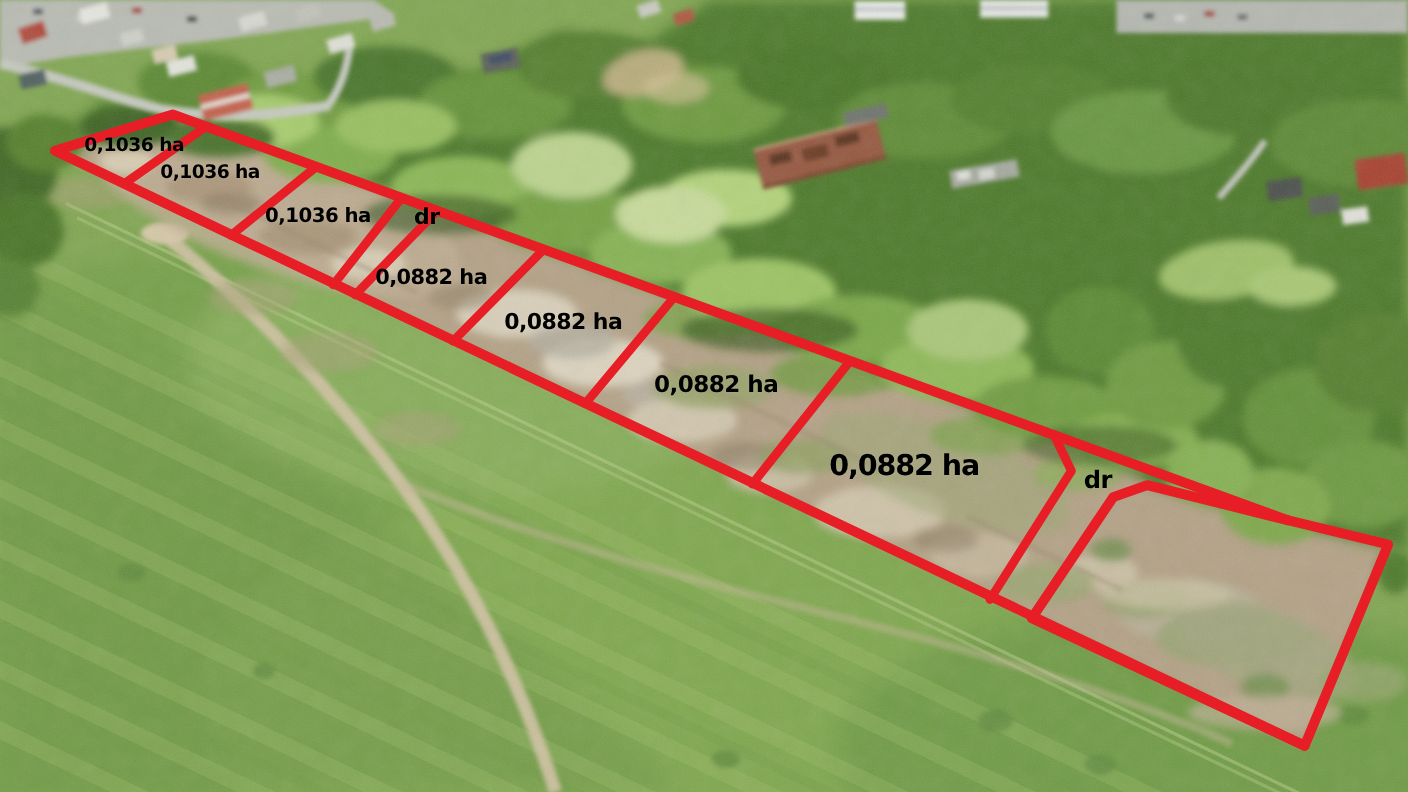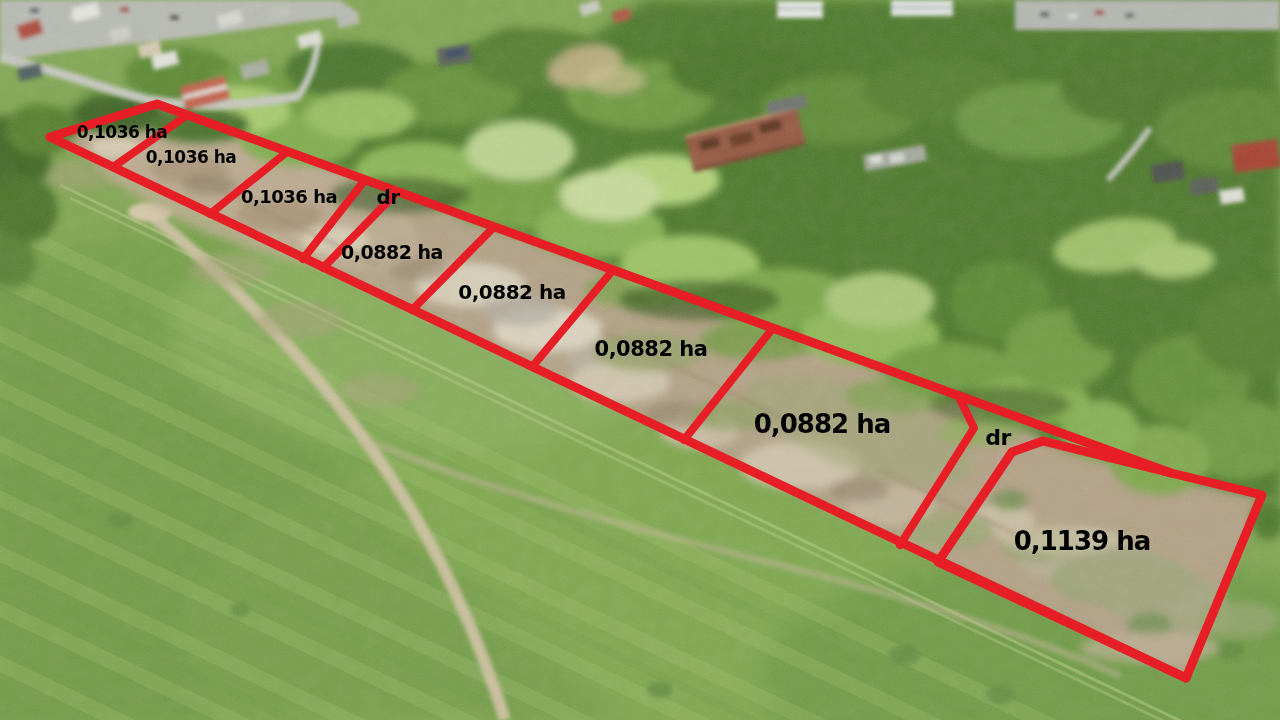--- a/index.html
+++ b/index.html
@@ -298,14 +298,13 @@
 
 <div class="lbl lbl-1">0,1036 ha</div>
 <div class="lbl lbl-2">0,1036 ha</div>
 <div class="lbl lbl-3">0,1036 ha</div>
 <div class="lbl lbl-dr1">dr</div>
 <div class="lbl lbl-4">0,0882 ha</div>
 <div class="lbl lbl-5">0,0882 ha</div>
 <div class="lbl lbl-6">0,0882 ha</div>
 <div class="lbl lbl-7">0,0882 ha</div>
 <div class="lbl lbl-dr2">dr</div>
-<div class="lbl lbl-8">0,1139 ha</div>
 </div>
 
 </body></html>

